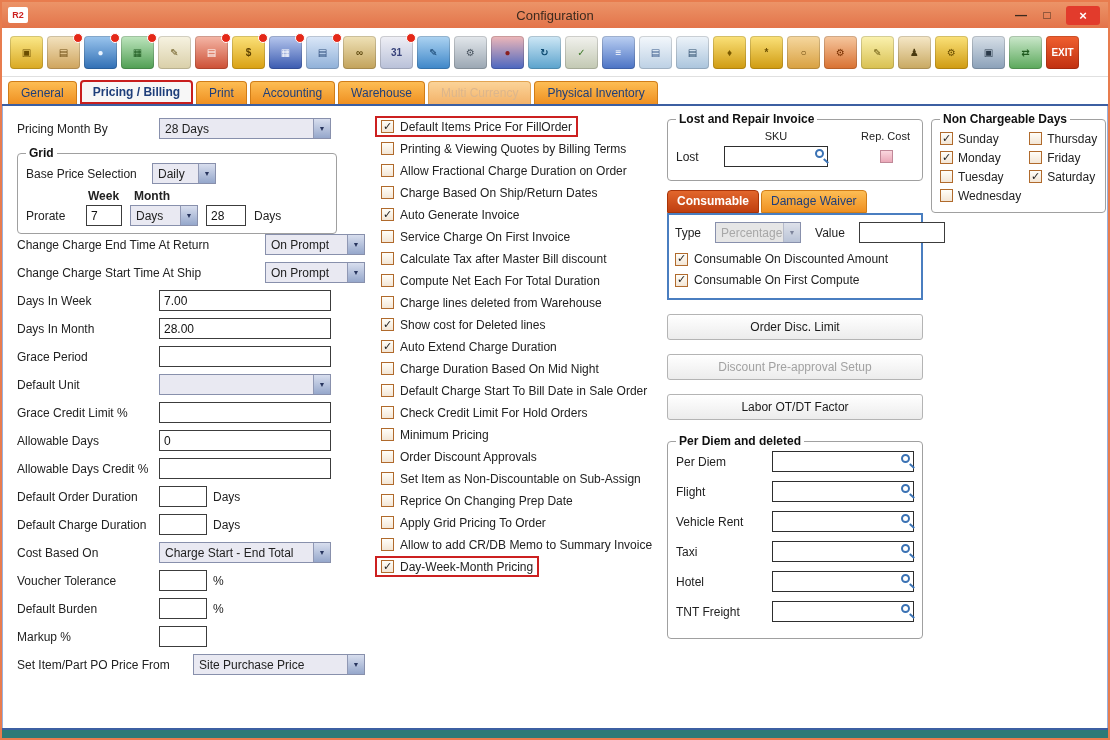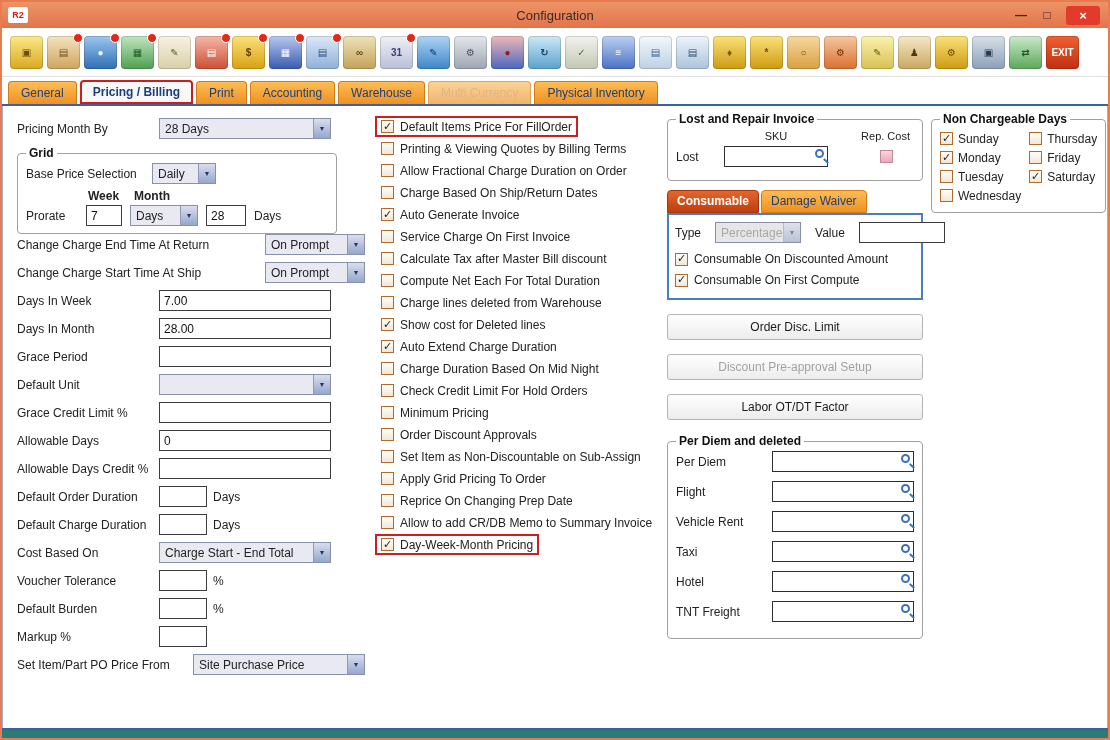--- a/index.html
+++ b/index.html
@@ -525,20 +525,24 @@
         <div class="cbrow">
           <span class="cb checked"></span>
           <span>Auto Extend Charge Duration</span>
         </div>
 
         <div class="cbrow">
           <span class="cb"></span>
           <span>Charge Duration Based On Mid Night</span>
         </div>
 
+        <div class="cbrow">
+          <span class="cb"></span>
+          <span>Default Charge Start To Bill Date in Sale Order</span>
+        </div>
 
         <div class="cbrow">
           <span class="cb"></span>
           <span>Check Credit Limit For Hold Orders</span>
         </div>
 
         <div class="cbrow">
           <span class="cb"></span>
           <span>Minimum Pricing</span>
         </div>
@@ -548,26 +552,26 @@
           <span>Order Discount Approvals</span>
         </div>
 
         <div class="cbrow">
           <span class="cb"></span>
           <span>Set Item as Non-Discountable on Sub-Assign</span>
         </div>
 
         <div class="cbrow">
           <span class="cb"></span>
+          <span>Reprice On Changing Prep Date</span>
+        </div>
+
+        <div class="cbrow">
+          <span class="cb"></span>
           <span>Apply Grid Pricing To Order</span>
-        </div>
-
-        <div class="cbrow">
-          <span class="cb"></span>
-          <span>Reprice On Changing Prep Date</span>
         </div>
 
         <div class="cbrow">
           <span class="cb"></span>
           <span>Allow to add CR/DB Memo to Summary Invoice</span>
         </div>
 
         <div class="cbrow hl">
           <span class="cb checked"></span>
           <span>Day-Week-Month Pricing</span>

